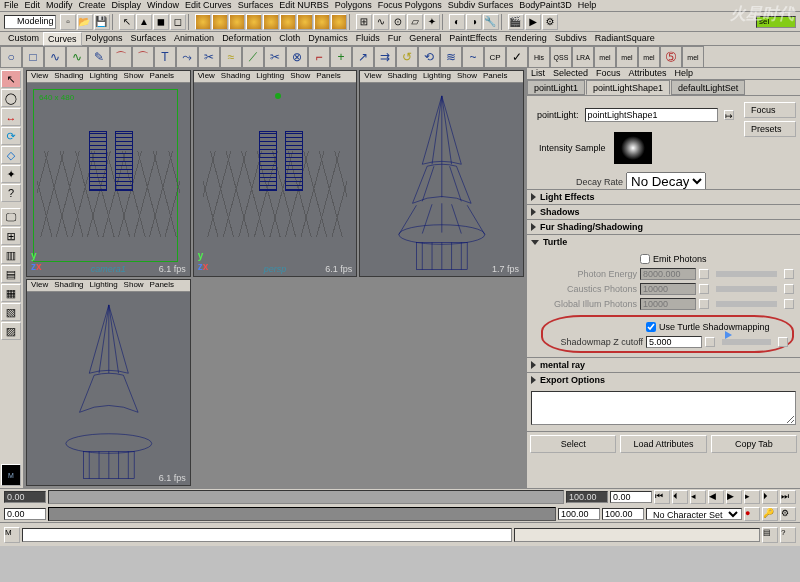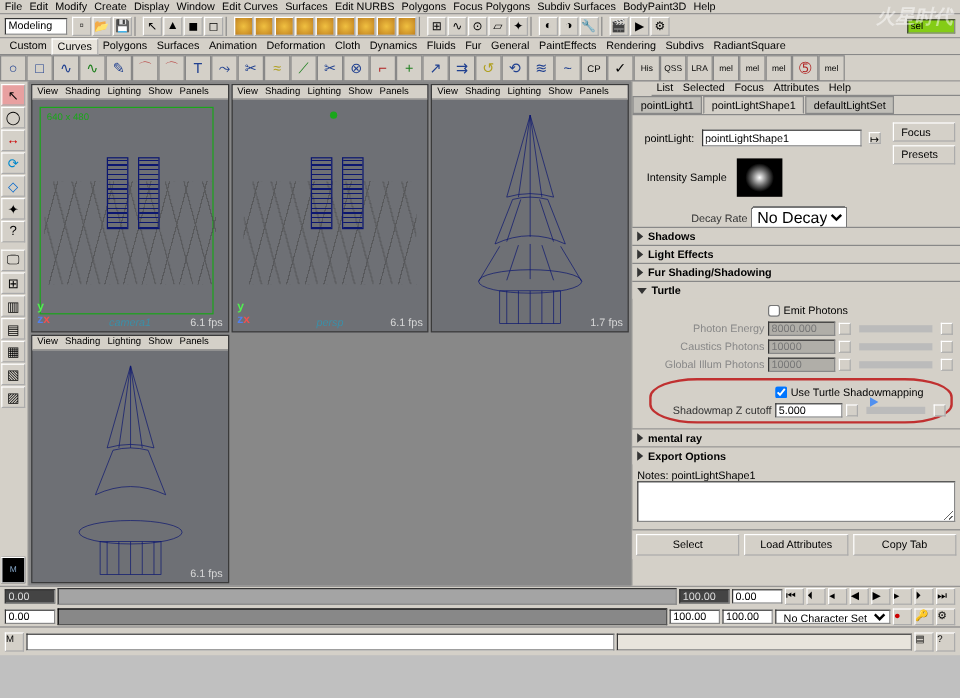--- a/index.html
+++ b/index.html
@@ -1,20 +1,20 @@
 <!DOCTYPE html>
 <html><head>
 <meta charset="utf-8">
 <style>
   * { box-sizing: border-box; margin: 0; padding: 0; font-family: Arial, sans-serif; }
   body { width: 800px; height: 582px; background: #c0c0c0; overflow: hidden; font-size: 9px; color: #000; position: relative; }
   .menubar { height: 12px; background: #d4d0c8; display: flex; padding-left: 4px; border-bottom: 1px solid #888; }
   .menubar span { margin-right: 6px; cursor: pointer; font-size: 9px; }
   .row { display: flex; align-items: center; height: 20px; background: #d4d0c8; border-bottom: 1px solid #888; padding: 0 4px; }
-  .mode-sel { width: 52px; height: 14px; font-size: 9px; background: #fff; border: 1px inset #888; padding-left: 2px; }
+  .mode-sel { width: 52px; height: 14px; font-size: 9px; background: #fff; border: 1px inset #888; padding-left: 12px; }
   .icon-strip { display: flex; gap: 1px; margin-left: 4px; }
   .ic { width: 16px; height: 16px; background: #d4d0c8; border: 1px outset #fff; display: flex; align-items: center; justify-content: center; font-size: 10px; }
   .ic.col { background: radial-gradient(#f0c040,#c08020); }
   .sel-field { margin-left: auto; width: 40px; height: 12px; background: #84cc16; border: 1px inset #888; font-size: 8px; padding-left: 2px; }
   .watermark { position: absolute; right: 6px; top: 4px; color: #fff; font-size: 16px; font-weight: bold; font-style: italic; opacity: .5; pointer-events: none; }
   .shelf-tabs { display: flex; font-size: 9px; }
   .shelf-tabs span { padding: 1px 4px; }
   .shelf-tabs span.act { background:#e8e4dc; border: 1px outset #fff; }
   .shelf-icons { display: flex; gap: 0; background: #d4d0c8; height: 22px; border-bottom: 1px solid #888; }
   .sic { width: 22px; height: 22px; border: 1px solid #888; display: flex; align-items: center; justify-content: center; font-size: 12px; }
@@ -39,21 +39,21 @@
   .res-frame { position:absolute; left:6px; top:6px; right:12px; bottom:14px; border:1px solid #1aa61a; }
   .res-lbl { position:absolute; top:10px; left:12px; color:#1aa61a; font-size:8px;}
   .axis { position:absolute; left:4px; bottom:4px; font-size:10px; font-weight:bold; }
   .axis .x{color:#f05050;} .axis .y{color:#50f050;} .axis .z{color:#5080f0;}
   .cam-lbl { position:absolute; bottom:2px; left:50%; transform:translateX(-50%); color:#3b8fa8; font-size:9px; font-style:italic; }
   .fps { position:absolute; bottom:2px; right:4px; color:#d8d8d8; font-size:9px; }
   .pagoda { position:absolute; left:20%; right:20%; top:6%; bottom:2%; }
   .pagoda svg { width:100%; height:100%; }
   .pt-light { position:absolute; left:50%; top:10px; width:6px; height:6px; background:#1aa61a; border-radius:50%;}
   .attr-panel { width: 274px; background: #d4d0c8; border-left: 1px solid #888; display:flex; flex-direction:column; font-size:9px; }
-  .attr-menu { height:12px; display:flex; gap:8px; padding-left:4px; border-bottom:1px solid #888;margin-left:16px; }
+  .attr-menu { height:12px; display:flex; gap:8px; padding-left:4px; border-bottom:1px solid #888; }
   .attr-tabs { display:flex; height:16px; border-bottom:1px solid #888; }
   .attr-tabs span { padding:2px 6px; background:#c0beb8; border:1px solid #888; margin-right:1px; white-space:nowrap;}
   .attr-tabs span.act { background:#d4d0c8; border-bottom:1px solid #d4d0c8;}
   .attr-head { padding:6px; display:flex; align-items:center; gap:6px; }
   .attr-head input { flex:1; height:14px; font-size:9px; background:#fff; border:1px inset #888; padding-left:2px;}
   .btn { height:16px; border:1px outset #fff; background:#d4d0c8; padding:0 6px; font-size:9px; display:flex; align-items:center;}
   .sample-row { display:flex; align-items:center; gap:8px; padding:4px 8px;}
   .sample { width:38px; height:32px; background:#000; display:flex; align-items:center; justify-content:center;}
   .sample .glow { width:24px; height:24px; background:radial-gradient(circle,#fff 0%,#fff6 40%,#000 70%); }
   .sect { border-top:1px solid #888; }
@@ -362,27 +362,27 @@
       </div>
     </div>
     <div class="field-row" style="padding-right:6px">
       <label>Decay Rate</label>
       <select class="txt" style="width:80px"><option>No Decay</option></select>
     </div>
 
     <div class="sect">
         <div class="sect-h">
           <span class="arrow"></span>
-          <span>Shadows</span>
+          <span>Light Effects</span>
         </div>
       </div>
     <div class="sect">
         <div class="sect-h">
           <span class="arrow"></span>
-          <span>Light Effects</span>
+          <span>Shadows</span>
         </div>
       </div>
     <div class="sect">
         <div class="sect-h">
           <span class="arrow"></span>
           <span>Fur Shading/Shadowing</span>
         </div>
       </div>
 
     <div class="sect">
@@ -443,21 +443,20 @@
         </div>
       </div>
     <div class="sect">
         <div class="sect-h">
           <span class="arrow"></span>
           <span>Export Options</span>
         </div>
       </div>
 
     <div class="notes">
-      <div class="notes-lbl">Notes: pointLightShape1</div>
       <textarea style=""></textarea>
     </div>
     <div class="bottom-btns">
       <div class="btn">Select</div>
       <div class="btn">Load Attributes</div>
       <div class="btn">Copy Tab</div>
     </div>
   </div>
 </div>
 

